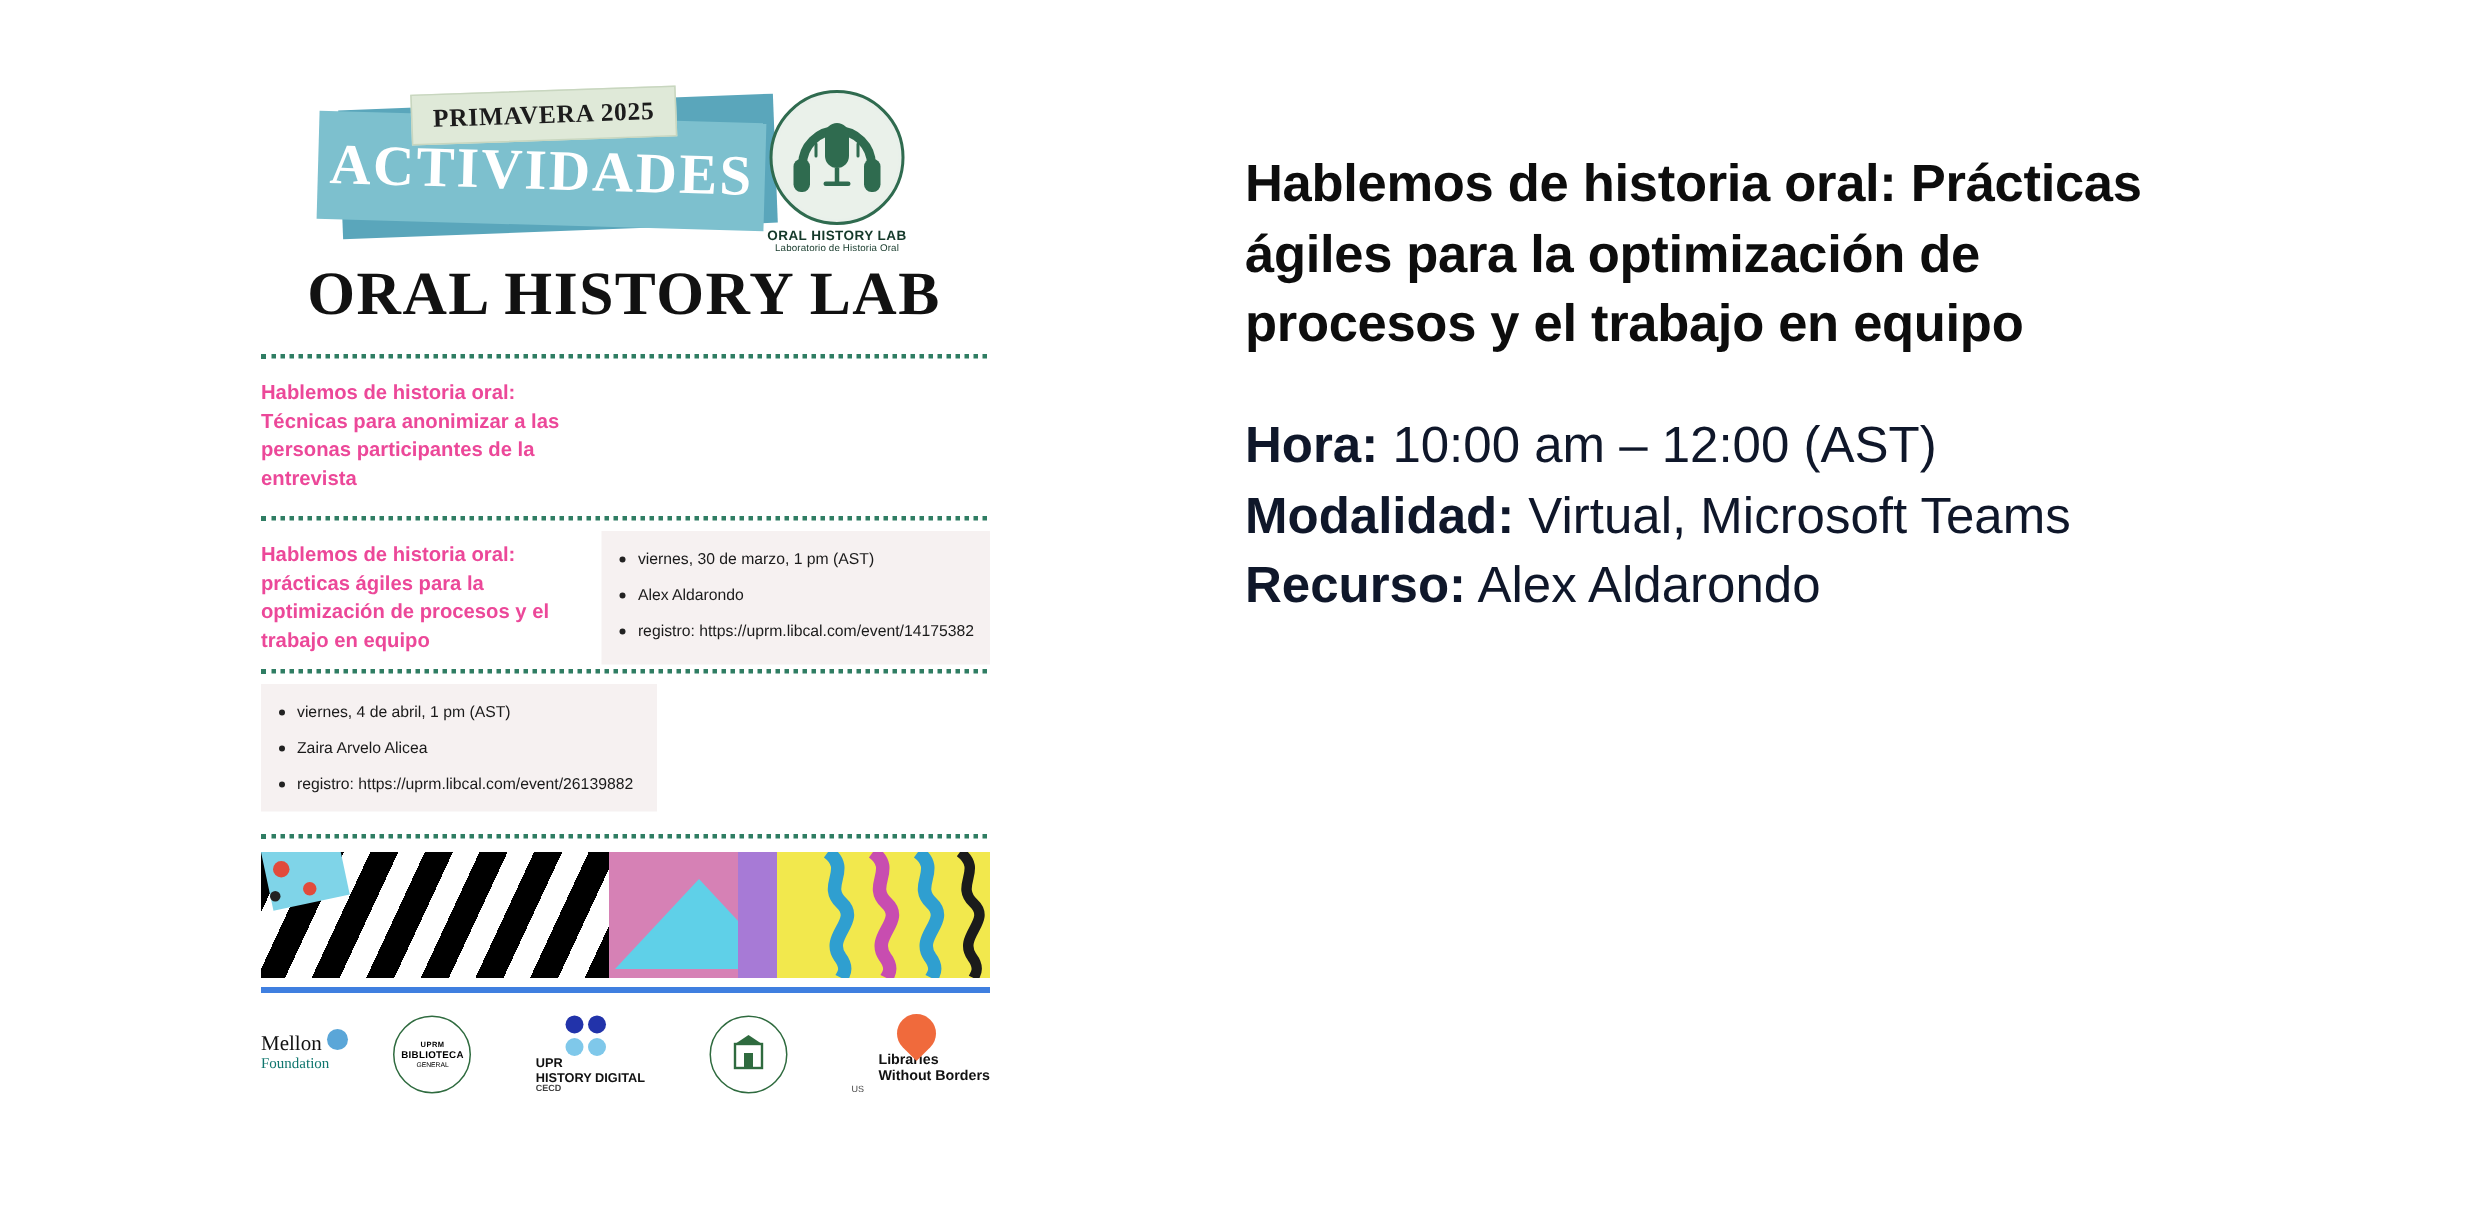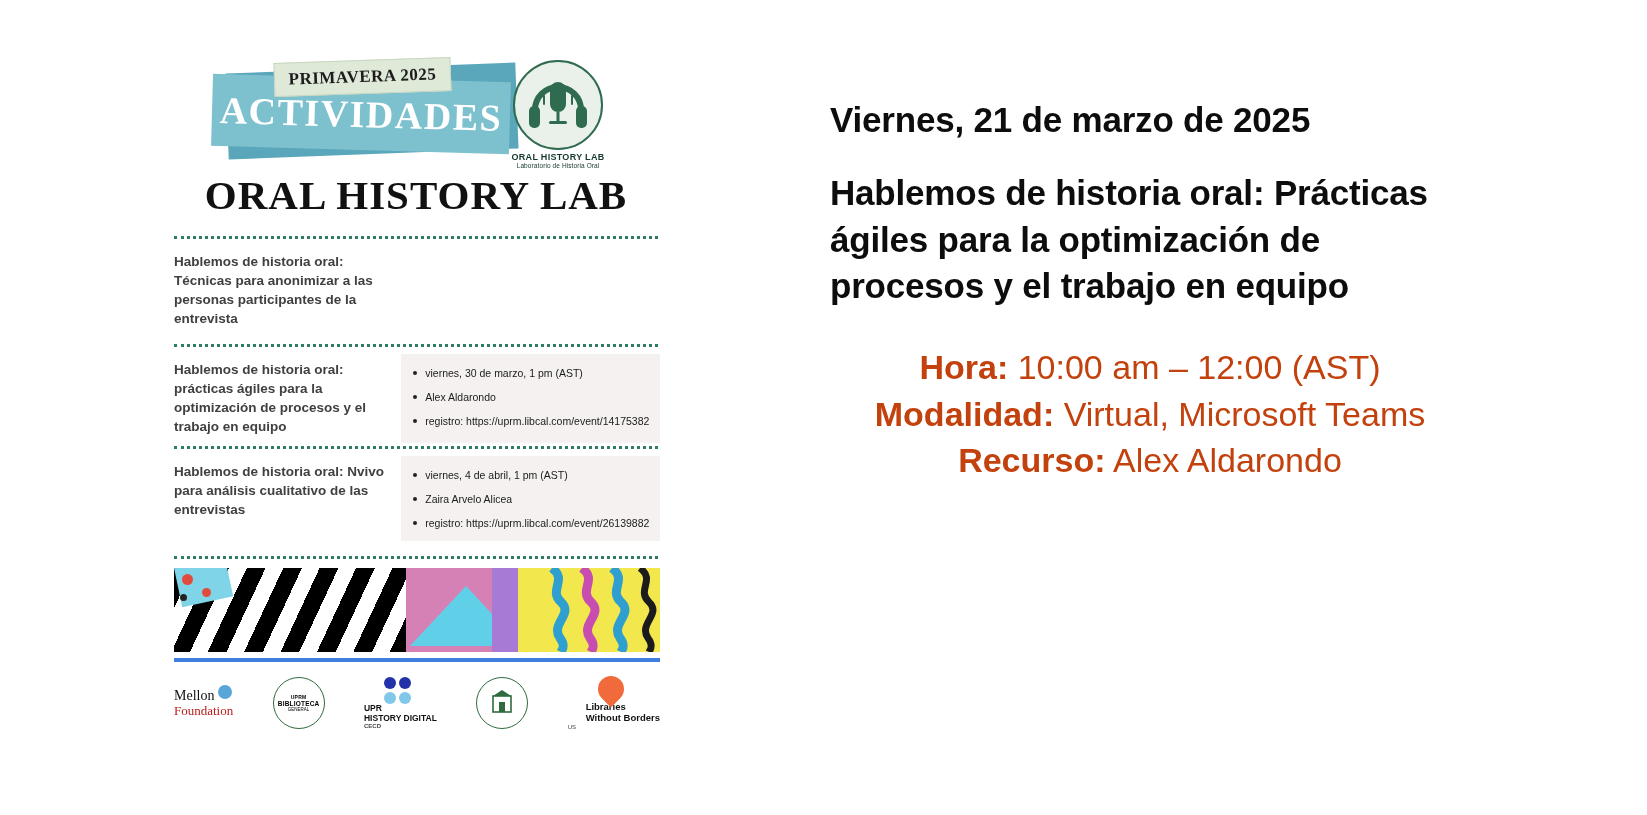--- a/index.html
+++ b/index.html
@@ -145,21 +145,21 @@
     left: 22px;
     width: 486px;
     display: flex;
   }
   .event .left {
     width: 222px;
     padding: 6px 10px 6px 0;
     font-size: 13.5px;
     font-weight: bold;
     line-height: 1.42;
-    color: #404040;
+    color: #ec4899;
   }
   .event .right {
     width: 264px;
     background: #f6f1f1;
     padding: 12px 8px 10px 10px;
     box-sizing: border-box;
   }
   .event .right .li {
     position: relative;
     padding-left: 14px;
@@ -267,21 +267,21 @@
   }
   .sp { display: flex; align-items: center; flex-direction: column; }
   .sp-mellon { flex-direction: column; align-items: flex-start; }
   .sp-mellon .m1 {
     font-family: "Liberation Serif", serif;
     font-size: 14px; color: #111;
     line-height: 1.05;
   }
   .sp-mellon .m2 {
     font-family: "Liberation Serif", serif;
-    font-size: 13px; color: #b91c1c;
+    font-size: 10px; color: #0f766e;
     line-height: 1.05;
   }
   .sp-mellon .mdot {
     position: absolute;
     margin-left: 44px;
     margin-top: -4px;
     width: 14px; height: 14px;
     border-radius: 50%;
     background: #5aa6d8;
   }
@@ -338,23 +338,22 @@
   .details .headline {
     font-size: 35px;
     font-weight: bold;
     color: #0d0d0d;
     line-height: 1.33;
     margin-bottom: 34px;
     letter-spacing: -0.2px;
   }
   .details .meta {
     font-size: 34px;
-    color: #c2410c;
+    color: #0f172a;
     line-height: 1.38;
-    text-align: center;
   }
   .details .meta .k { font-weight: bold; }
 </style>
 </head>
 <body>
 
 <div class="page">
 
   <div class="flyer">
 
@@ -403,21 +402,20 @@
     <div class="event" style="top:308px">
       <div class="left">Hablemos de historia oral: prácticas ágiles para la optimización de procesos y el trabajo en equipo</div>
       <div class="right">
         <div class="li">viernes, 30 de marzo, 1 pm (AST)</div>
         <div class="li">Alex Aldarondo</div>
         <div class="li">registro: https://uprm.libcal.com/event/14175382</div>
       </div>
     </div>
 
     <div class="event" style="top:410px">
-      <div class="left">Hablemos de historia oral: Nvivo para análisis cualitativo de las entrevistas</div>
       <div class="right">
         <div class="li">viernes, 4 de abril, 1 pm (AST)</div>
         <div class="li">Zaira Arvelo Alicea</div>
         <div class="li">registro: https://uprm.libcal.com/event/26139882</div>
       </div>
     </div>
 
     <div class="art" style="top:522px">
       <div class="blk"></div>
       <div class="dotpanel"></div>
@@ -499,21 +497,20 @@
           <div class="txt">Libraries</div>
           <div class="txt">Without Borders</div>
           <div class="sub">US</div>
         </div>
       </div>
 
     </div>
   </div>
 
   <div class="details">
-    <div class="date">Viernes, 21 de marzo de 2025</div>
     <div class="headline">Hablemos de historia oral: Prácticas ágiles para la optimización de procesos y el trabajo en equipo</div>
     <div class="meta">
       <div>
         <span class="k">Hora:</span>
         <span>10:00 am – 12:00 (AST)</span>
       </div>
       <div>
         <span class="k">Modalidad:</span>
         <span>Virtual, Microsoft Teams</span>
       </div>

